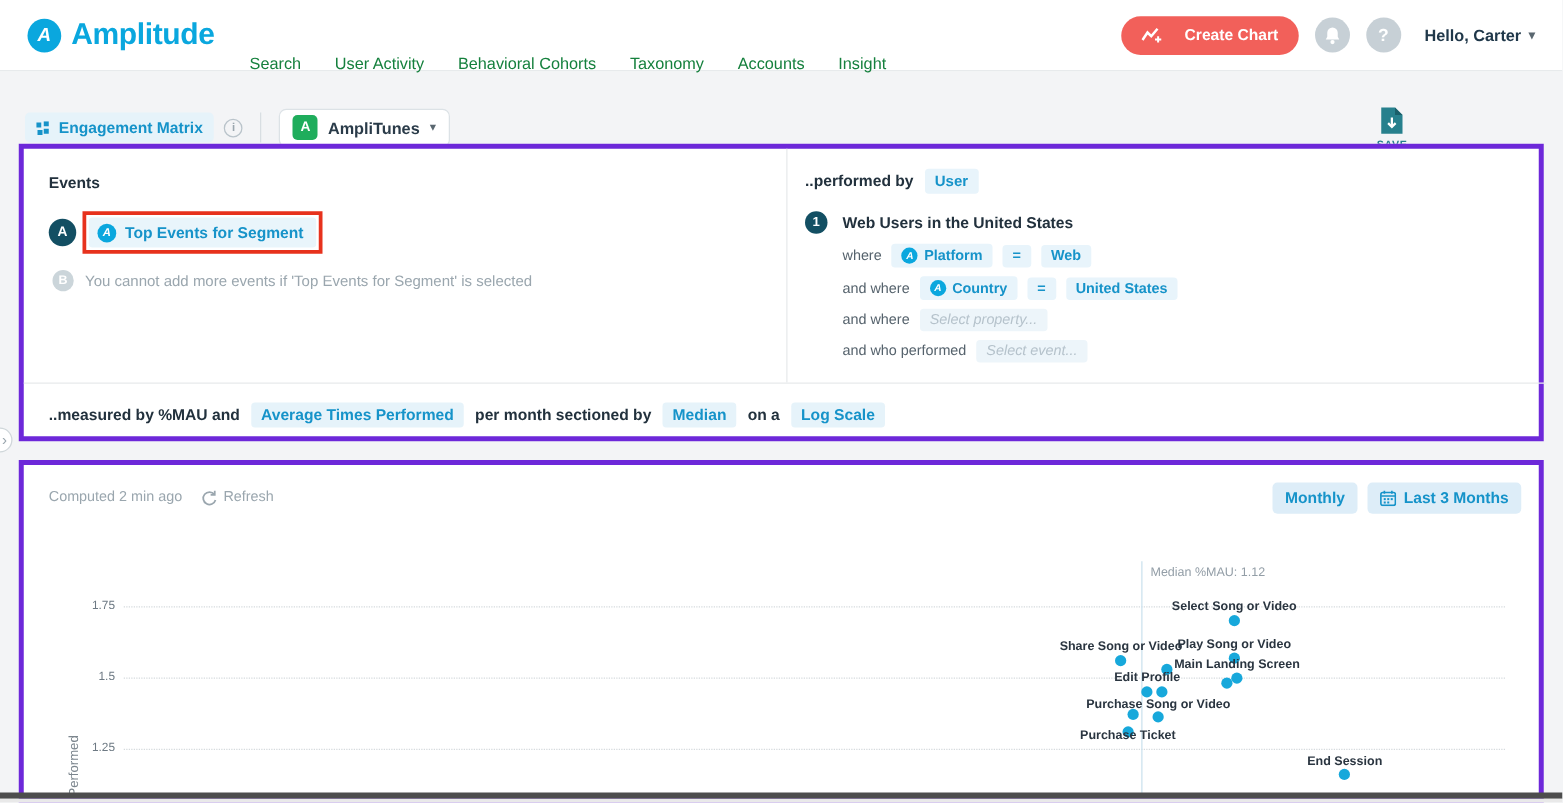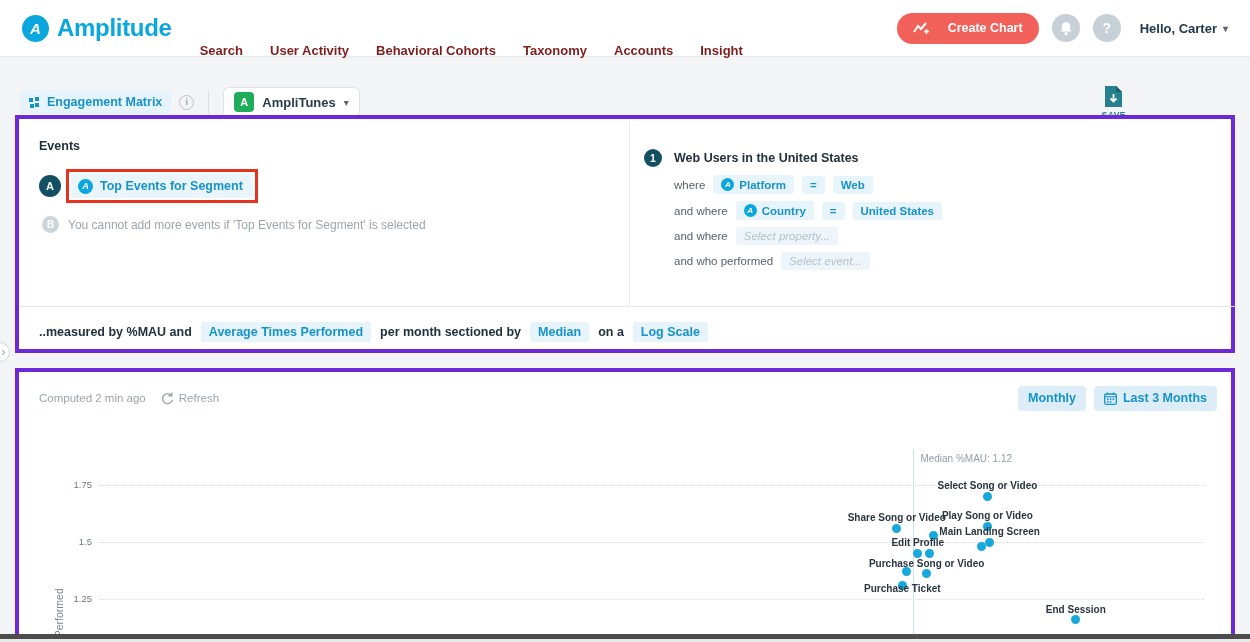--- a/index.html
+++ b/index.html
@@ -17,21 +17,21 @@
     display:flex; align-items:center; padding:0 22px; z-index:10;
   }
   .brand { display:flex; align-items:center; gap:8px; cursor:pointer; }
   .logo-circ {
     width:27px; height:27px; border-radius:50%; background:#0AA7DE;
     display:flex; align-items:center; justify-content:center;
     color:#fff; font-weight:bold; font-size:15px; font-style:italic;
   }
   .brand-text { font-size:24px; font-weight:bold; color:#0AA7DE; letter-spacing:-0.3px; }
   .nav-links { display:flex; gap:27px; margin-left:28px; }
-  .nav-link { font-size:13px; font-weight:bold; color:#7f1d1d; text-decoration:none; cursor:pointer;margin-top:44px; }
+  .nav-link { font-size:13px; font-weight:normal; color:#15803d; text-decoration:none; cursor:pointer;margin-top:44px; }
   .nav-right { margin-left:auto; display:flex; align-items:center; gap:13px; }
   .create-chart {
     display:flex; align-items:center; gap:18px; border:none; cursor:pointer;
     background:#F2605A; color:#fff; font-family:inherit;
     font-size:12.5px; font-weight:bold; height:31px; padding:0 16px; border-radius:17px;
   }
   .circ-icon {
     width:28px; height:28px; border-radius:50%; background:#C7D0D6;
     display:flex; align-items:center; justify-content:center;
     color:#fff; font-weight:bold; font-size:14px; cursor:pointer;
@@ -227,20 +227,24 @@
         </span>
       </span>
     </div>
     <div class="row-b">
       <span class="badge b">B</span>
       <span class="row-b-msg">You cannot add more events if 'Top Events for Segment' is selected</span>
     </div>
   </div>
   <div class="vdiv"></div>
   <div class="performed-section">
+    <div class="perf-title-row">
+      <span class="section-title">..performed by</span>
+      <span class="pill">User</span>
+    </div>
     <div class="segment-row">
       <span class="badge one">1</span>
       <span class="segment-name">Web Users in the United States</span>
     </div>
     <div class="cond-rows">
       <div class="cond-row">
         <span>where</span>
         <span class="pill">
           <span class="amp-dot s">A</span>
           <span>Platform</span>

